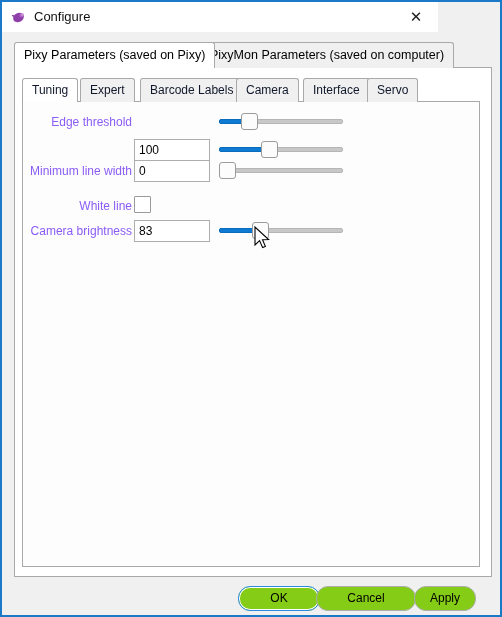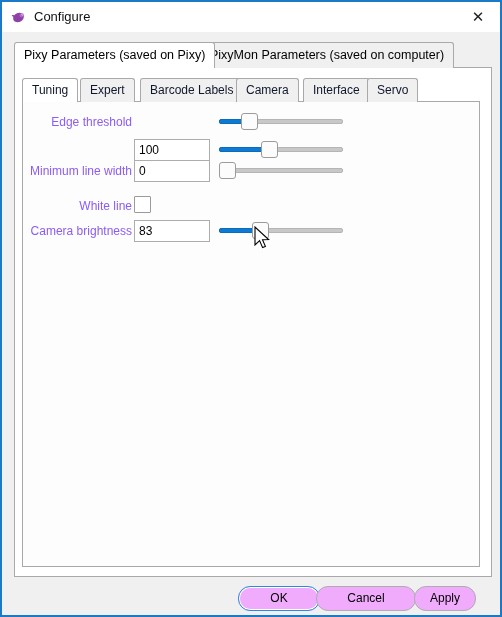--- a/index.html
+++ b/index.html
@@ -23,21 +23,21 @@
     height: 617px;
     box-sizing: border-box;
     border: 2px solid #1a7ac8;
     background: #f0f0f0;
   }
 
   
   #titlebar {
     position: absolute;
     left: 0; top: 0;
-    width: 498px;
+    width: 436px;
     height: 30px;
     background: #ffffff;
     box-sizing: border-box;
   }
   #app-icon {
     position: absolute;
     left: 8px; top: 6px;
     width: 18px; height: 18px;
   }
   #title-text {
@@ -225,21 +225,21 @@
     border: 1px solid #9b9b9b;
     border-radius: 3px;
   }
 
   
   .btn {
     position: absolute;
     top: 584px;
     height: 25px;
     box-sizing: border-box;
-    background: #f0abfc;
+    background: #84cc16;
     border: 1px solid #adadad;
     border-radius: 12px;
     font-family: "Liberation Sans", sans-serif;
     font-size: 12px;
     color: #000;
     text-align: center;
     line-height: 23px;
     cursor: default;
   }
   .btn.default {

